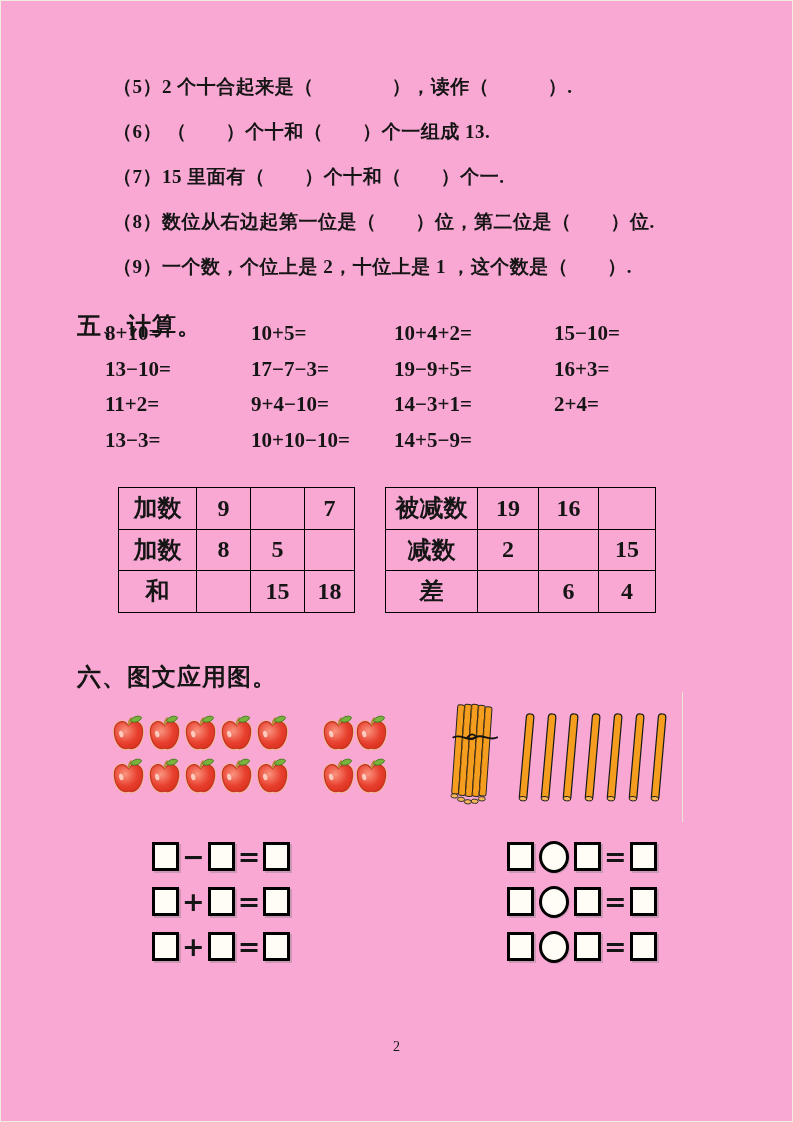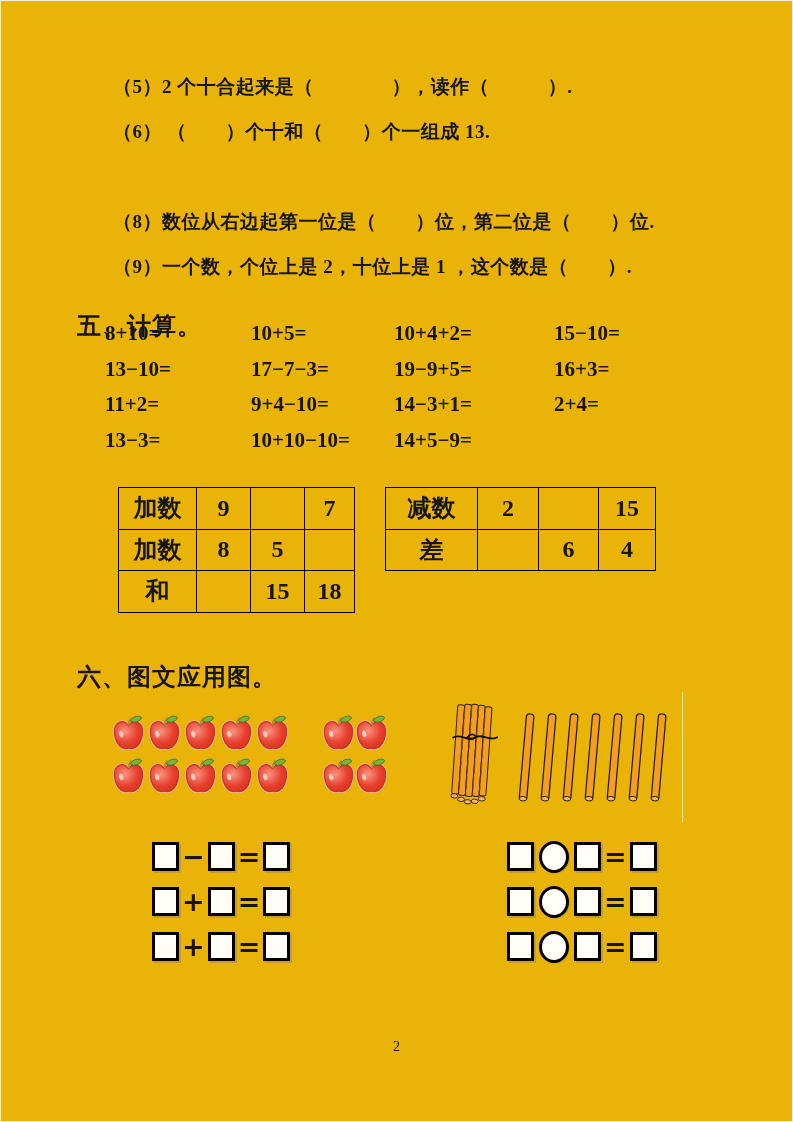--- a/index.html
+++ b/index.html
@@ -1,17 +1,17 @@
 <!DOCTYPE html>
 <html style="--stick-orange: #F59D1E; --stick-end: #f8b75a;"><head>
 <meta charset="utf-8">
 <style>
   html,body{margin:0;padding:0;background:#fffdf6;}
   .page{
-    position:relative;width:793px;height:1122px;background:#eab308;
+    position:relative;width:793px;height:1122px;background:#f9a8d4;
     font-family:"Liberation Serif","DejaVu Serif",serif;color:#151515;
     overflow:hidden;border:1px solid #f0ece0;box-sizing:border-box;
   }
   .q-line{
     position:absolute;left:112px;font-size:19px;font-weight:700;
     white-space:pre;letter-spacing:0.5px;
   }
   .sec-heading{
     position:absolute;font-size:24px;font-weight:700;letter-spacing:1px;margin-top:16px;
   }
@@ -61,20 +61,21 @@
     font-size:14px;font-weight:400;
   }
 </style>
 </head>
 <body>
 
 <div class="page">
 
   <div class="q-line" style="top:73px">（5）2 个十合起来是（　　　　），读作（　　　）.</div>
   <div class="q-line" style="top:118px">（6） （　　）个十和（　　）个一组成 13.</div>
+  <div class="q-line" style="top:163px">（7）15 里面有（　　）个十和（　　）个一.</div>
   <div class="q-line" style="top:208px">（8）数位从右边起第一位是（　　）位，第二位是（　　）位.</div>
   <div class="q-line" style="top:253px">（9）一个数，个位上是 2，十位上是 1 ，这个数是（　　）.</div>
 
   <div class="sec-heading" style="left:76px;top:293px">五、计算。</div>
   <div class="calc-grid">
       <span>8+10=</span>
       <span>10+5=</span>
       <span>10+4+2=</span>
       <span>15−10=</span>
       <span>13−10=</span>
@@ -119,20 +120,26 @@
       </tbody>
   </table>
   <table class="w-table t-sub">
     <colgroup>
         <col style="width:92px">
         <col style="width:61px">
         <col style="width:60px">
         <col style="width:57px">
       </colgroup>
     <tbody>
+        <tr>
+          <td>被减数</td>
+          <td>19</td>
+          <td>16</td>
+          <td></td>
+        </tr>
         <tr>
           <td>减数</td>
           <td>2</td>
           <td></td>
           <td>15</td>
         </tr>
         <tr>
           <td>差</td>
           <td></td>
           <td>6</td>

